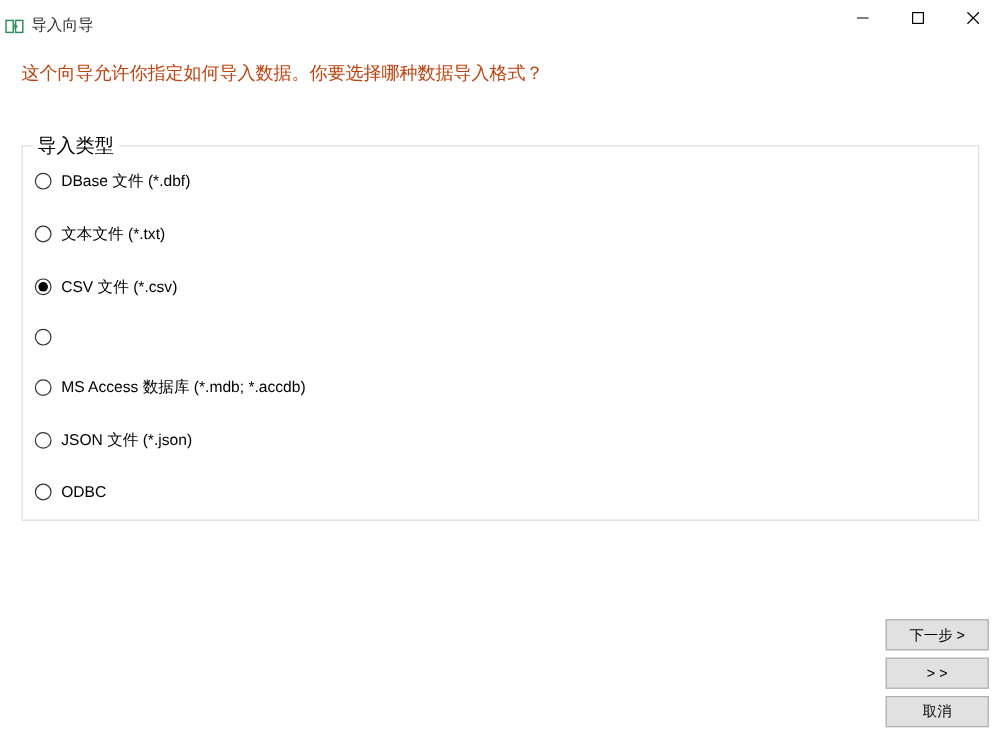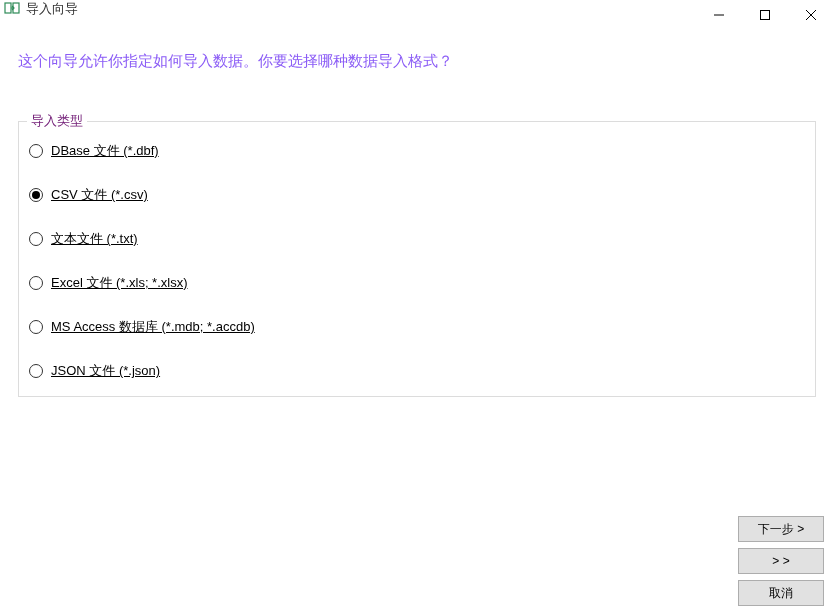--- a/index.html
+++ b/index.html
@@ -12,21 +12,21 @@
       font-size: 13px;
       background: #ffffff;
       color: #000000;
       width: 834px;
       height: 614px;
       overflow: hidden;
       position: relative;
     }
     .titlebar {
       display: flex;
-      align-items: flex-start;
+      align-items: flex-end;
       height: 30px;
       padding: 0 0 0 4px;
     }
     .titlebar-icon {
       width: 16px;
       height: 16px;
       margin-right: 6px;
       display: inline-flex;
       align-items: center;
       justify-content: center;
@@ -48,47 +48,46 @@
       justify-content: center;
       background: transparent;
       border: none;
       cursor: pointer;
     }
     .titlebar-btn svg {
       width: 10px;
       height: 10px;
     }
     .instruction {
-      color: #8b5cf6;
+      color: #c2410c;
       font-size: 15px;
       padding: 22px 0 0 18px;
     }
     .fieldset-wrap {
       padding: 50px 18px 0 18px;
     }
     .fieldset {
       border: 1px solid #dcdcdc;
       position: relative;
       padding: 18px 10px 16px 10px;
     }
     .legend {
       position: absolute;
       top: -10px;
       left: 8px;
       background: #fff;
       padding: 0 4px;
-      font-size: 13px;
-      color: #701a75;
+      font-size: 16px;
+      color: #000000;
     }
     .radio-list {
       display: flex;
       flex-direction: column;
       gap: 26px;
       padding-top: 2px;
-      text-decoration: underline;
     }
     .radio-item {
       display: flex;
       align-items: center;
       cursor: pointer;
       user-select: none;
     }
     .radio-circle {
       width: 14px;
       height: 14px;
@@ -169,39 +168,42 @@
 <div class="instruction">这个向导允许你指定如何导入数据。你要选择哪种数据导入格式？</div>
 
 <div class="fieldset-wrap">
   <div class="fieldset">
     <div class="legend">导入类型</div>
     <div class="radio-list" id="radio-list">
         <div class="radio-item">
           <span class="radio-circle"></span>
           <span class="radio-label">DBase 文件 (*.dbf)</span>
         </div>
+        <div class="radio-item">
+          <span class="radio-circle"></span>
+          <span class="radio-label">文本文件 (*.txt)</span>
+        </div>
         <div class="radio-item selected">
           <span class="radio-circle"></span>
           <span class="radio-label">CSV 文件 (*.csv)</span>
         </div>
         <div class="radio-item">
           <span class="radio-circle"></span>
-          <span class="radio-label">文本文件 (*.txt)</span>
-        </div>
-        <div class="radio-item">
-          <span class="radio-circle"></span>
-          <span class="radio-label">Excel 文件 (*.xls; *.xlsx)</span>
         </div>
         <div class="radio-item">
           <span class="radio-circle"></span>
           <span class="radio-label">MS Access 数据库 (*.mdb; *.accdb)</span>
         </div>
         <div class="radio-item">
           <span class="radio-circle"></span>
           <span class="radio-label">JSON 文件 (*.json)</span>
+        </div>
+        <div class="radio-item">
+          <span class="radio-circle"></span>
+          <span class="radio-label">ODBC</span>
         </div>
       </div>
   </div>
 </div>
 
 <div class="footer">
   <button class="btn wide">下一步 &gt;</button>
   <button class="btn">&gt; &gt;</button>
   <button class="btn wide">取消</button>
 </div>

